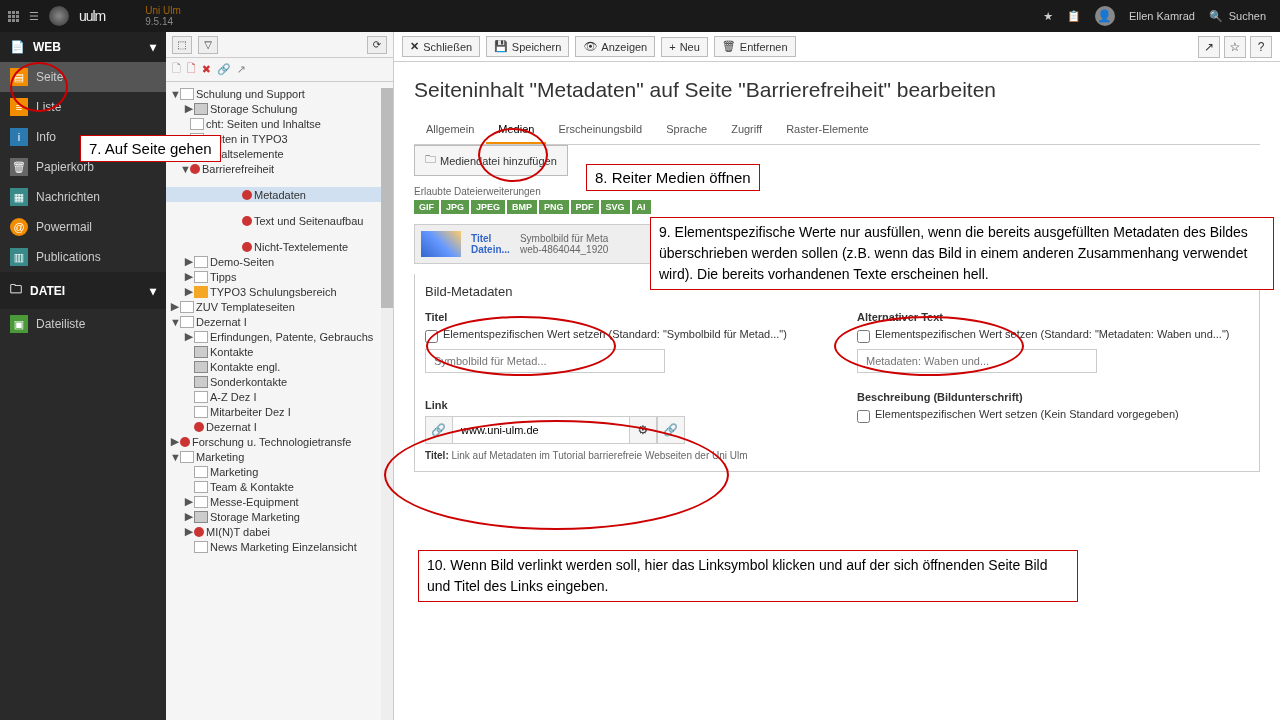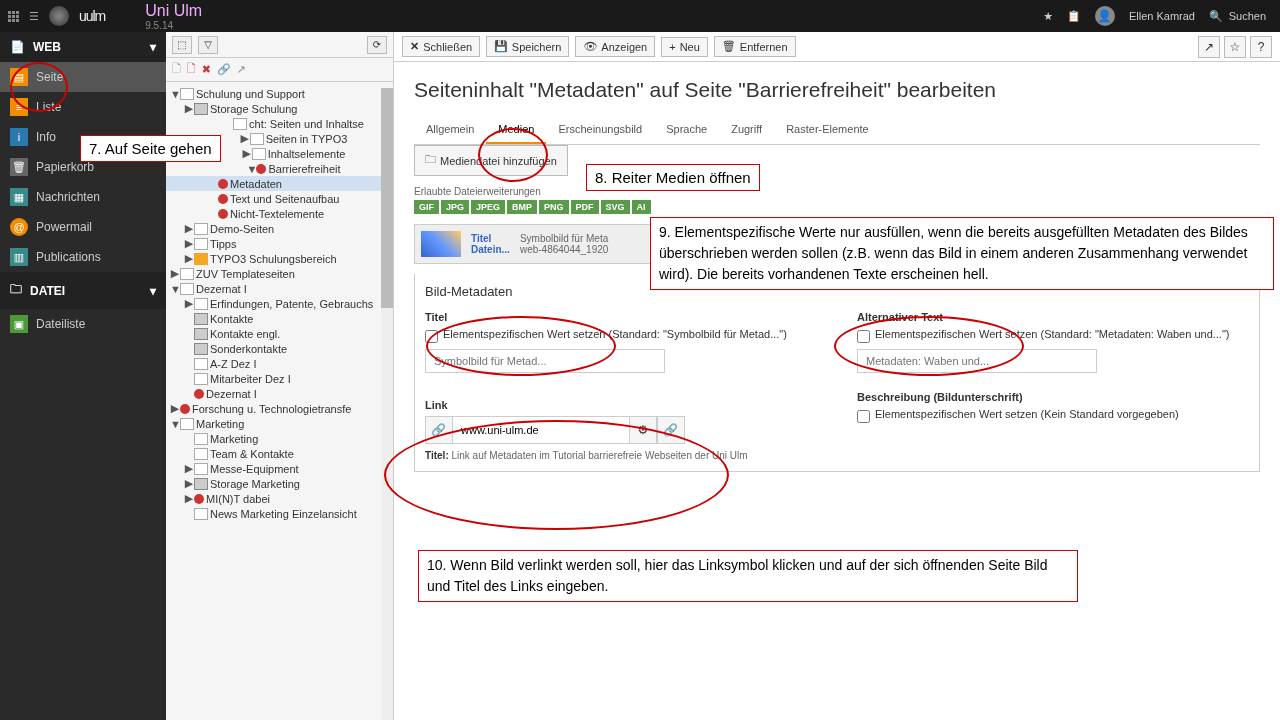--- a/index.html
+++ b/index.html
@@ -6,21 +6,21 @@
 body { width: 1280px; height: 720px; overflow: hidden; background: #fff; position: relative; }
 
 
 .topbar { height: 32px; background: #1a1a1a; display: flex; align-items: center; color: #ccc; font-size: 11px; }
 .topbar-left { display: flex; align-items: center; gap: 10px; padding-left: 8px; }
 .tb-grid { display: grid; grid-template-columns: repeat(3,3px); grid-template-rows: repeat(3,3px); gap: 1px; }
 .tb-grid span { background: #888; }
 .logo-circle { width: 20px; height: 20px; border-radius: 50%; background: radial-gradient(#888,#333); }
 .logo-text { color: #eee; font-size: 14px; letter-spacing: -1px; }
 .site-block { margin-left: 30px; }
-.site-name { color: #f0abfc; font-size: 16px; }
+.site-name { color: #a16207; font-size: 10px; }
 .site-ver { color: #888; font-size: 10px; }
 .topbar-right { margin-left: auto; display: flex; align-items: center; gap: 14px; padding-right: 14px; }
 .tb-star { color: #ccc; }
 .avatar { width: 20px; height: 20px; border-radius: 50%; background: #888; display: inline-flex; align-items: center; justify-content: center; color: #fff; font-size: 12px; }
 .search-box { display: flex; align-items: center; gap: 6px; }
 
 
 .sidebar { position: absolute; top: 32px; left: 0; width: 166px; bottom: 0; background: #2a2a2a; color: #ccc; font-size: 12px; }
 .sb-group { padding: 8px 10px; color: #fff; font-weight: bold; display: flex; align-items: center; gap: 8px; background: #222; }
 .sb-item { display: flex; align-items: center; gap: 8px; padding: 6px 10px; cursor: pointer; }
@@ -40,21 +40,21 @@
 .pt-tb2 { height: 24px; border-bottom: 1px solid #ccc; display: flex; align-items: center; padding: 0 6px; gap: 6px; }
 .pt-body { overflow: hidden; padding: 4px 0; }
 .pt-row { display: flex; align-items: center; white-space: nowrap; padding: 1px 0; cursor: pointer; height: 15px; }
 .pt-row .tri { width: 10px; text-align: center; color: #555; flex-shrink: 0; }
 .pt-row .pico { width: 14px; height: 12px; flex-shrink: 0; margin-right: 2px; }
 .pico.page { background: #fff; border: 1px solid #aaa; }
 .pico.folder { background: #ccc; border: 1px solid #888; }
 .pico.red { background: #c33; border-radius: 50%; width: 10px; height: 10px; }
 .pico.warn { background: #f5a623; }
 .pt-row.selected { background: #d0e0f0; }
-.ind0 { padding-left: 4px; } .ind1 { padding-left: 18px; } .ind2 { padding-left: 28px; justify-content: center; } .ind3 { padding-left: 42px; }
+.ind0 { padding-left: 4px; } .ind1 { padding-left: 18px; } .ind2 { padding-left: 14px; } .ind3 { padding-left: 66px; margin-top: 11px; }
 
 
 .content { position: absolute; top: 32px; left: 394px; right: 0; bottom: 0; background: #fff; font-size: 12px; color: #333; }
 .c-toolbar1 { height: 26px; border-bottom: 1px solid #ccc; display: flex; align-items: center; padding: 0 8px; }
 .c-path { margin-left: auto; font-size: 11px; color: #555; display: flex; align-items: center; gap: 2px; }
 .lock-red { width: 12px; height: 12px; background: #c33; border-radius: 2px; display: inline-block; }
 .c-toolbar2 { height: 30px; border-bottom: 1px solid #ccc; display: flex; align-items: center; padding: 0 8px; gap: 6px; }
 .tbtn { border: 1px solid #bbb; background: #f5f5f5; padding: 3px 7px; font-size: 11px; display: flex; align-items: center; gap: 4px; cursor: pointer; }
 .tbtn .x { font-weight: bold; }
 .c-tb-right { margin-left: auto; display: flex; gap: 4px; }

